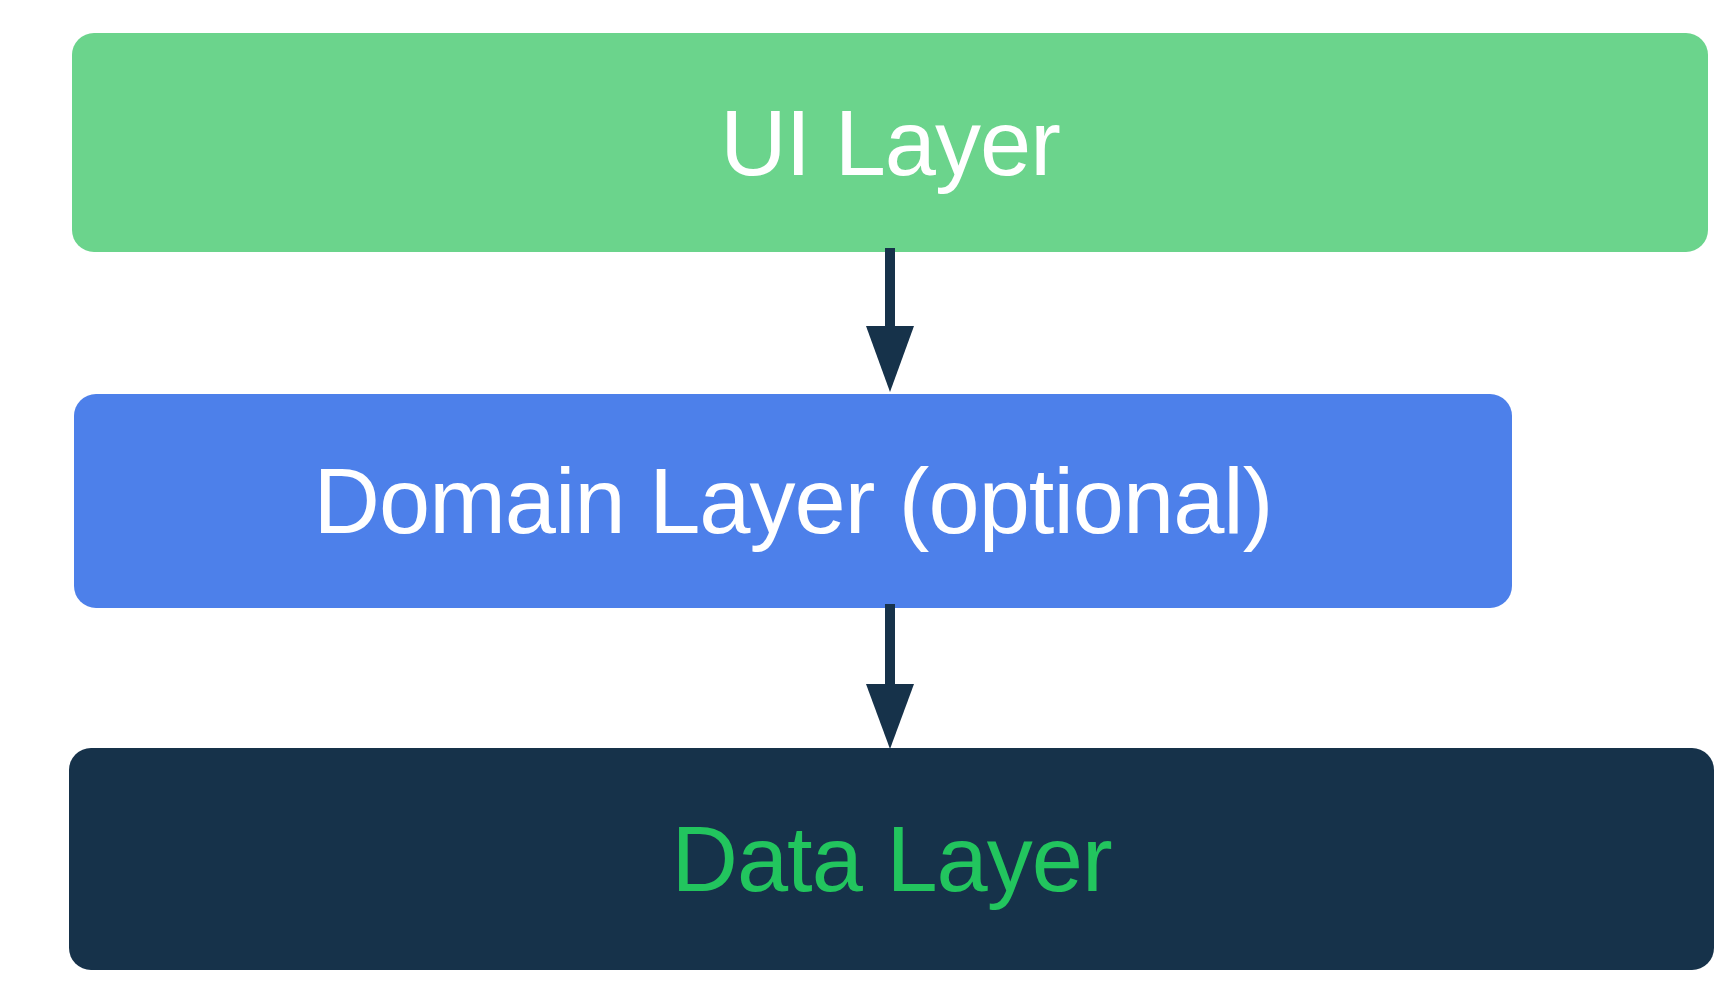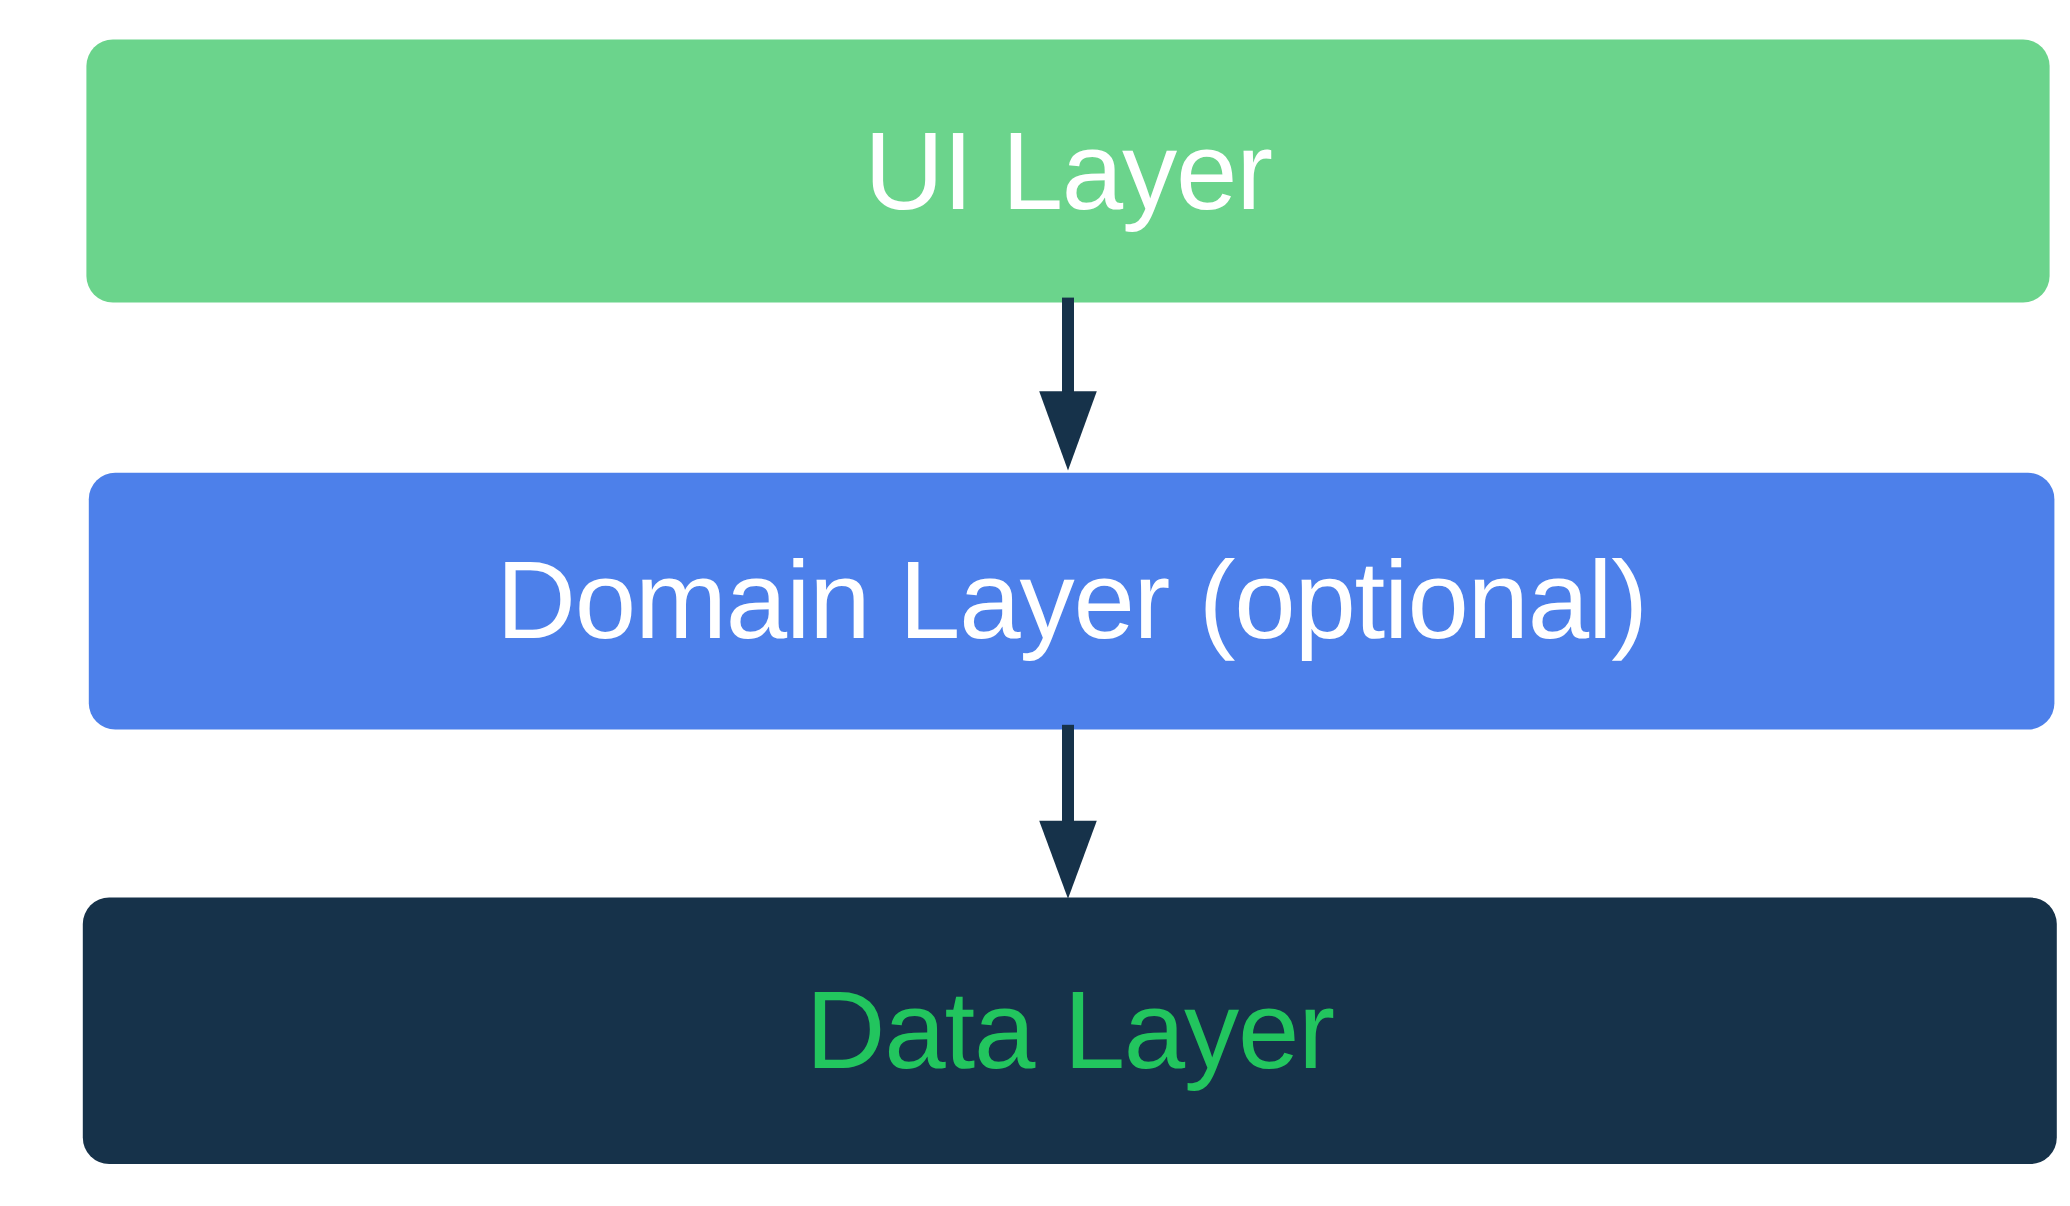--- a/index.html
+++ b/index.html
@@ -42,21 +42,21 @@
     left: 48px;
     top: 33px;
     width: 1636px;
     height: 219px;
     background: #6BD48C;
   }
   
   #box-domain {
     left: 50px;
     top: 394px;
-    width: 1638px;
+    width: 1438px;
     height: 214px;
     background: #4D80EA;
   }
   
   #box-data {
     left: 45px;
     top: 748px;
     width: 1645px;
     height: 222px;
     background: #16324A;

